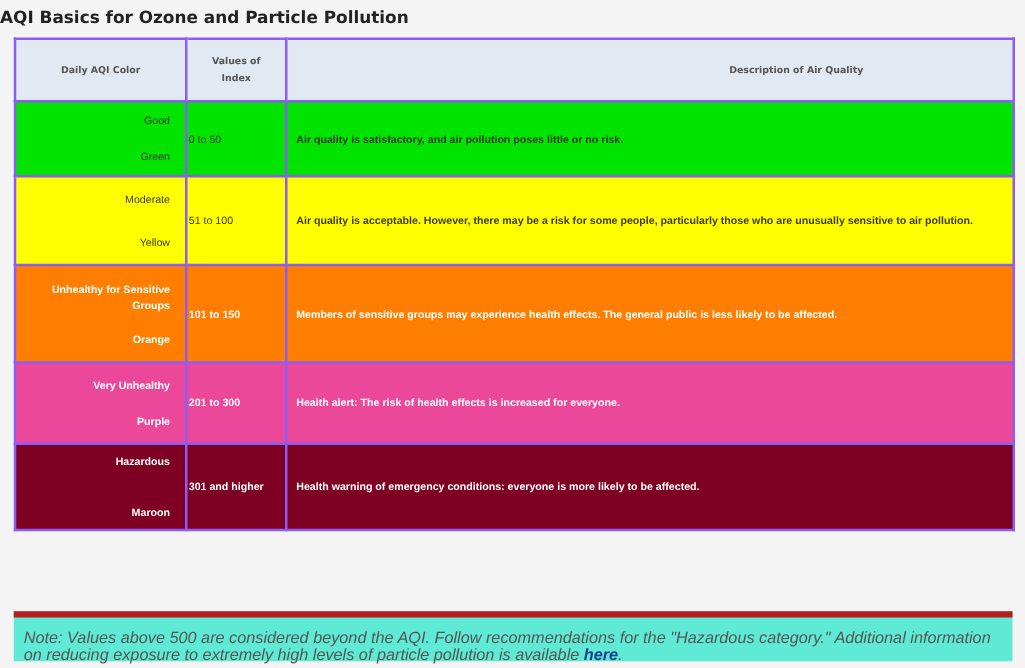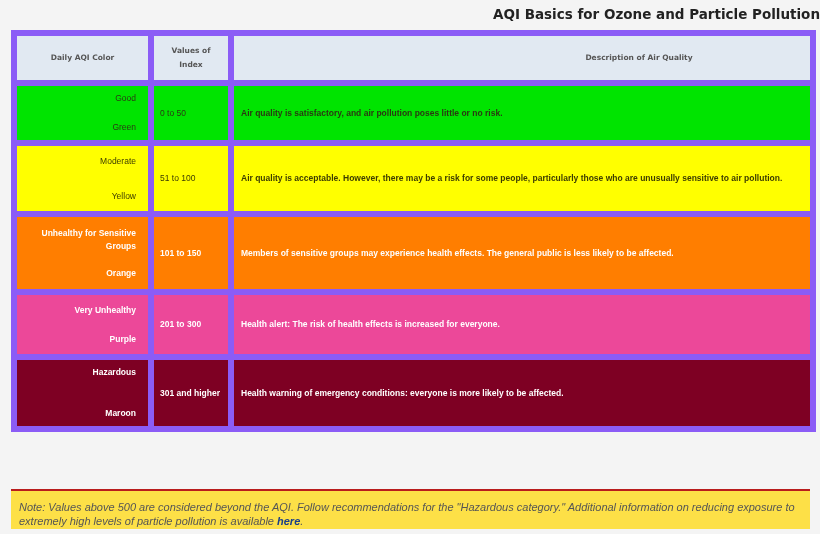--- a/index.html
+++ b/index.html
@@ -1,66 +1,66 @@
 <!DOCTYPE html>
 <html><head>
   <meta charset="utf-8">
   <style>
     * { box-sizing: border-box; margin: 0; padding: 0; }
     html, body { width: 820px; height: 534px; background: #f4f4f4; overflow: hidden; }
     body { font-family: "DejaVu Sans", sans-serif; position: relative; }
     .title {
       position: absolute; top: 6px; left: 0; width: 820px;
-      text-align: right; font-size: 13.5px; font-weight: bold; color: #222;
+      text-align: left; font-size: 13.5px; font-weight: bold; color: #222;
       font-family: "DejaVu Sans", sans-serif;
     }
     table.aqi {
       position: absolute; top: 30px; left: 11px; width: 799px;
       border-collapse: collapse; table-layout: fixed;
     }
     table.aqi td, table.aqi th {
-      border: 6px solid #8b5cf6;
+      border: 2px solid #8b5cf6;
       vertical-align: middle;
       font-family: "Liberation Sans", sans-serif;
       font-size: 8.5px;
       font-weight: bold;
       line-height: 13px;
     }
     table.aqi th {
       background: #e1e9f2; color: #555; height: 50px;
       font-family: "DejaVu Sans", sans-serif; font-size: 7.5px;
       text-align: center; line-height: 14px;
     }
     table.aqi th.desc-h { text-align: center; padding-left: 234px; }
     col.c1 { width: 137px; } col.c2 { width: 80px; } col.c3 { width: 582px; }
     td.cat { padding: 6px 12px; text-align: right; }
     td.cat .name { display: block; }
     td.cat .color { display: block; }
-    td.val { padding-left: 6px; }
+    td.val { padding-left: 1px; }
     td.desc { padding: 0 8px 0 7px; font-weight: bold; }
     tr.good td { background: #00e400; color: #2a3a12; height: 60px; font-weight: normal; }
     tr.good td.cat .name { margin-bottom: 16px; }
     tr.good td.desc { font-weight: bold; }
     tr.moderate td { background: #ffff00; color: #3d3d00; height: 71px; font-weight: normal; }
     tr.moderate td.desc { font-weight: bold; }
     tr.moderate td.cat .name { margin-bottom: 22px; }
     tr.usg td { background: #ff7e00; color: #fff; height: 78px; }
     tr.usg td.cat .name { margin-bottom: 14px; }
     tr.unhealthy td { background: #ff0000; color: #fff; height: 65px; }
     tr.unhealthy td.cat .name { margin-bottom: 16px; }
     tr.vunhealthy td { background: #ec4899; color: #fff; height: 65px; }
     tr.vunhealthy td.cat .name { margin-bottom: 16px; padding-left: 3px; }
     tr.hazardous td { background: #7e0023; color: #fff; height: 69px; }
     tr.hazardous td.cat .name { margin-bottom: 28px; }
     .note-box {
       position: absolute; top: 489px; left: 11px; width: 799px; height: 40px;
-      background: #fde047; border-top: 2px solid #b91c1c;
+      background: #5eead4; border-top: 5px solid #b91c1c;
       padding: 9px 8px 0 8px;
       font-family: "Liberation Sans", sans-serif; font-style: italic;
-      font-size: 11px; color: #555; line-height: 14px;
+      font-size: 13px; color: #555; line-height: 14px;
     }
     .note-box a { color: #1a3f8a; font-weight: bold; text-decoration: none; }
   </style>
 </head>
 <body>
 
 <div class="title">AQI Basics for Ozone and Particle Pollution</div>
 
 <table class="aqi">
   <colgroup>

